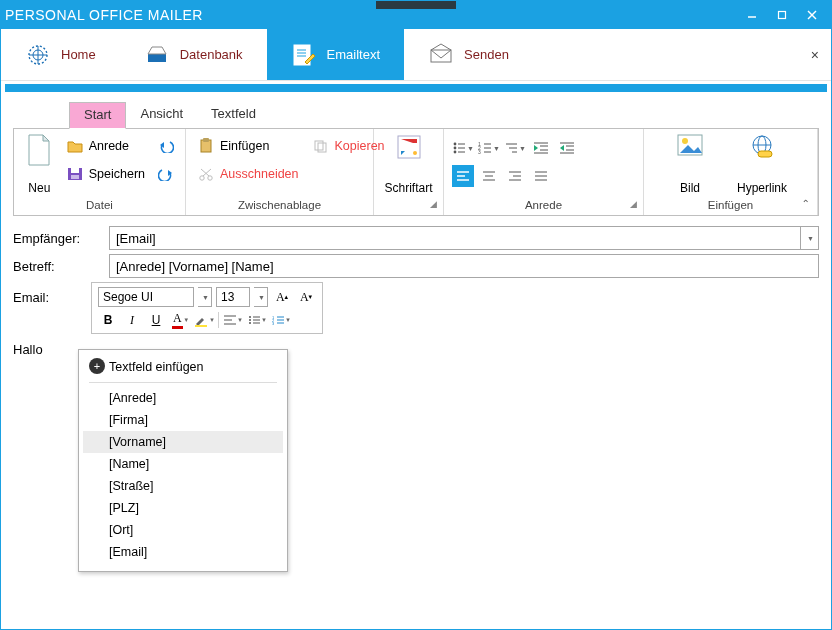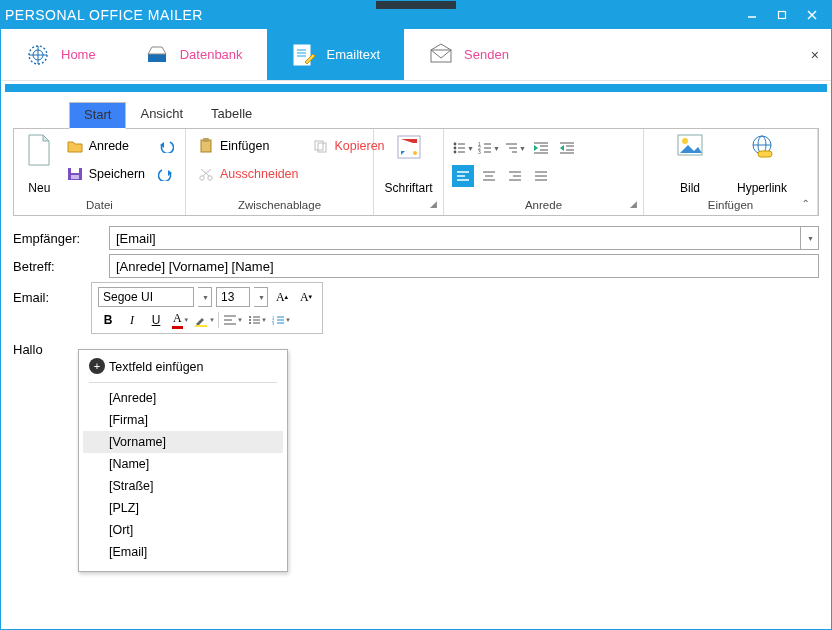--- a/index.html
+++ b/index.html
@@ -7,32 +7,32 @@
   body { background: #ffffff; border: 1px solid #1ba1e2; }
 
   
   .titlebar { position: relative; height: 28px; background: #1ba1e2; color: #fff; display: flex; align-items: center; padding-left: 4px; font-size: 14px; letter-spacing: .5px; font-weight: 300; }
   .titlebar .tab-handle { position: absolute; left: 50%; top: 0; transform: translateX(-50%); width: 80px; height: 8px; background: #2b3a42; }
   .titlebar .win-btns { position: absolute; right: 4px; top: 0; height: 28px; display: flex; }
   .titlebar .win-btn { width: 30px; height: 28px; display: flex; align-items: center; justify-content: center; color: #fff; font-size: 12px; cursor: pointer; }
 
   
   .navtabs { height: 52px; display: flex; align-items: stretch; border-bottom: 1px solid #e5e5e5; position: relative; }
-  .navtab { display: flex; align-items: center; gap: 10px; padding: 0 24px; font-size: 13px; cursor: pointer; color: #ec4899; }
+  .navtab { display: flex; align-items: center; gap: 10px; padding: 0 24px; font-size: 13px; cursor: pointer; color: #7f1d1d; }
   .navtab.active { background: #1ba1e2; color: #fff; }
   .navtab .big-icon { width: 26px; height: 26px; display: inline-block; }
   .navtabs .close-x { position: absolute; right: 12px; top: 50%; transform: translateY(-50%); font-size: 14px; color: #444; cursor: pointer; }
 
   .blue-strip { height: 8px; background: #1ba1e2; margin: 3px 4px 0 4px; }
 
   
   .ribbon-wrap { margin: 10px 12px 0 12px; }
   .subtabs { display: flex; gap: 0; padding-left: 56px; font-size: 13px; }
   .subtab { padding: 4px 14px 6px 14px; cursor: pointer; color: #333; }
-  .subtab.active { border: 1px solid #bfbfbf; border-bottom: 1px solid #fff; position: relative; z-index: 2; background: #3b82f6; }
+  .subtab.active { border: 1px solid #bfbfbf; border-bottom: 1px solid #fff; position: relative; z-index: 2; background: #f9a8d4; }
   .ribbon { border: 1px solid #bfbfbf; margin-top: -1px; display: flex; height: 88px; background: #fff; position: relative; }
   .rgroup { border-right: 1px solid #dcdcdc; padding: 4px 8px 2px 8px; display: flex; flex-direction: column; justify-content: space-between; }
   .rgroup .body { display: flex; align-items: flex-start; gap: 6px; flex: 1; }
   .rgroup .label { text-align: center; font-size: 11.5px; color: #444; padding: 2px 0; }
   .bigbtn { display: flex; flex-direction: column; align-items: center; justify-content: center; width: 56px; font-size: 12px; cursor: pointer; gap: 20px; }
   .bigbtn .icn { width: 28px; height: 28px; }
   .smallbtn { display: flex; align-items: center; gap: 6px; font-size: 12.5px; cursor: pointer; height: 22px; padding: 0 4px; }
   .smallbtn.disabled { color: #ef4444; cursor: default; text-align: right; }
   .col2 { display: flex; flex-direction: column; gap: 6px; padding-top: 2px; }
   .iconbtn { width: 22px; height: 22px; display: flex; align-items: center; justify-content: center; cursor: pointer; }
@@ -144,21 +144,21 @@
   </div>
   <span class="close-x">×</span>
 </div>
 
 <div class="blue-strip"></div>
 
 <div class="ribbon-wrap">
   <div class="subtabs">
     <div class="subtab active"><span>Start</span></div>
     <div class="subtab"><span>Ansicht</span></div>
-    <div class="subtab"><span>Tabelle</span></div>
+    <div class="subtab"><span>Textfeld</span></div>
   </div>
 
   <div class="ribbon">
 
     <div class="rgroup" style="width:172px;">
       <div class="body">
         <div class="bigbtn">
           <span class="icn"><svg width="28" height="34">
                 <polygon points="4,2 18,2 24,8 24,32 4,32" fill="#fff" stroke="#8aa"></polygon>
                 <polygon points="18,2 18,8 24,8" fill="#dfe8ea" stroke="#8aa"></polygon>

